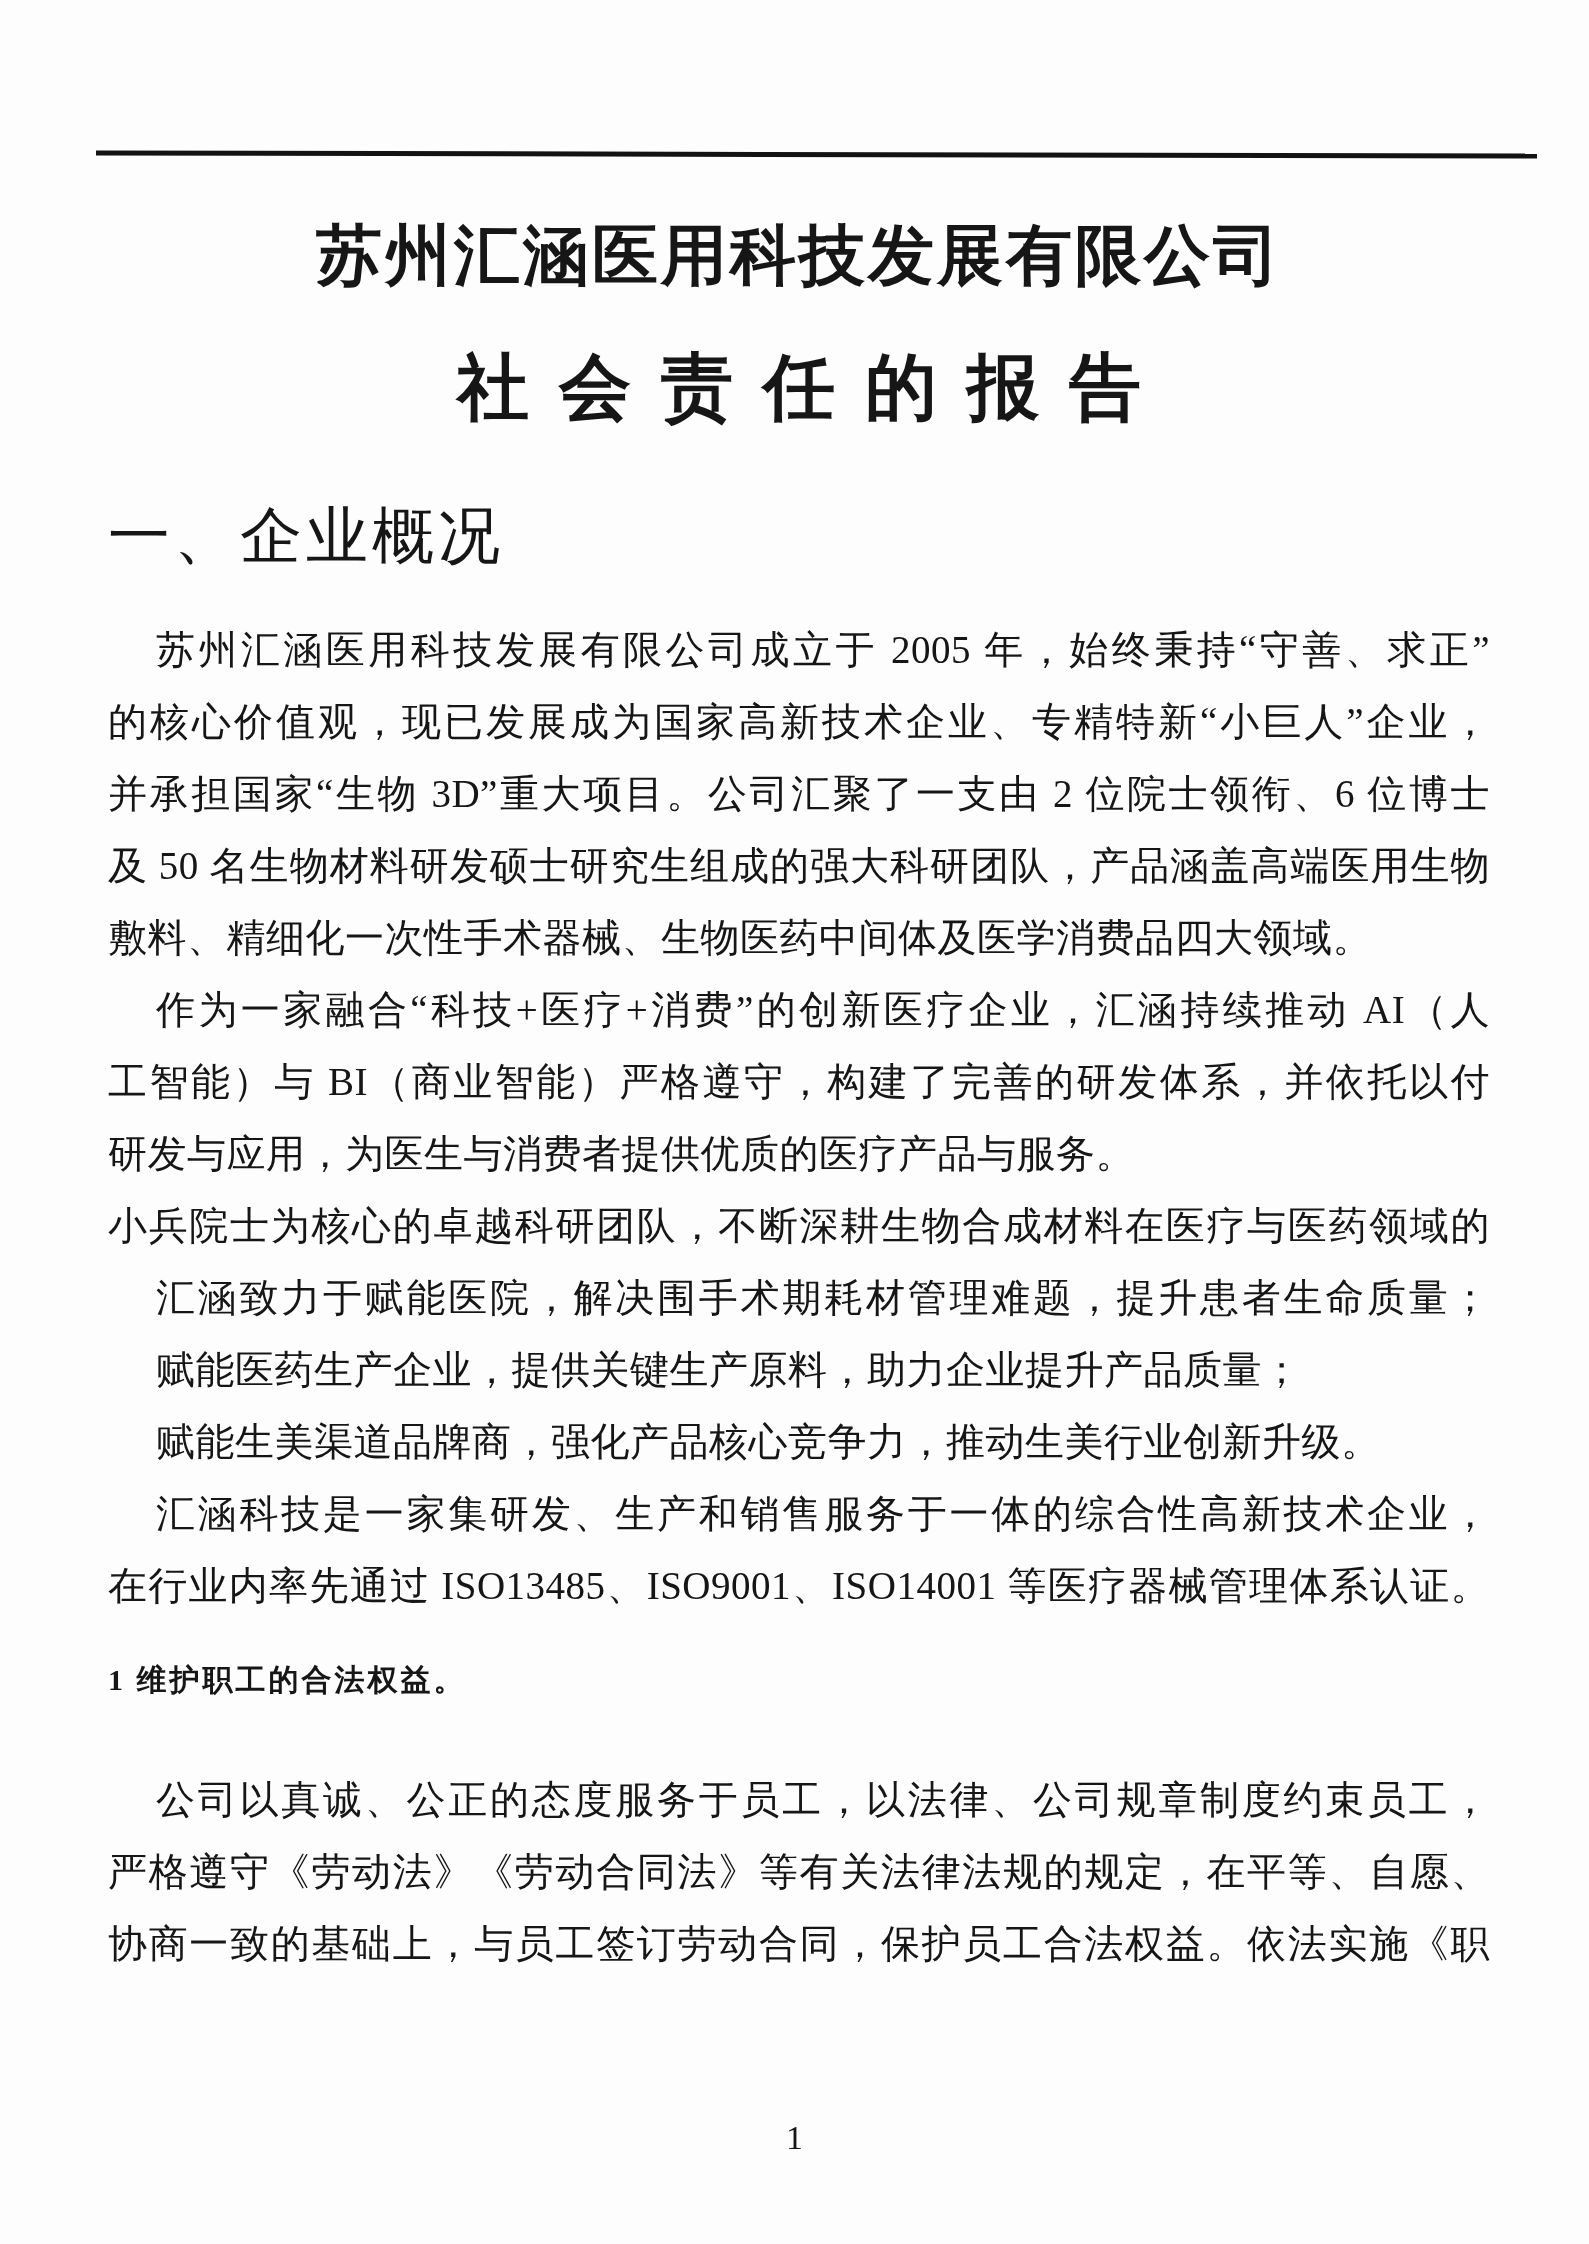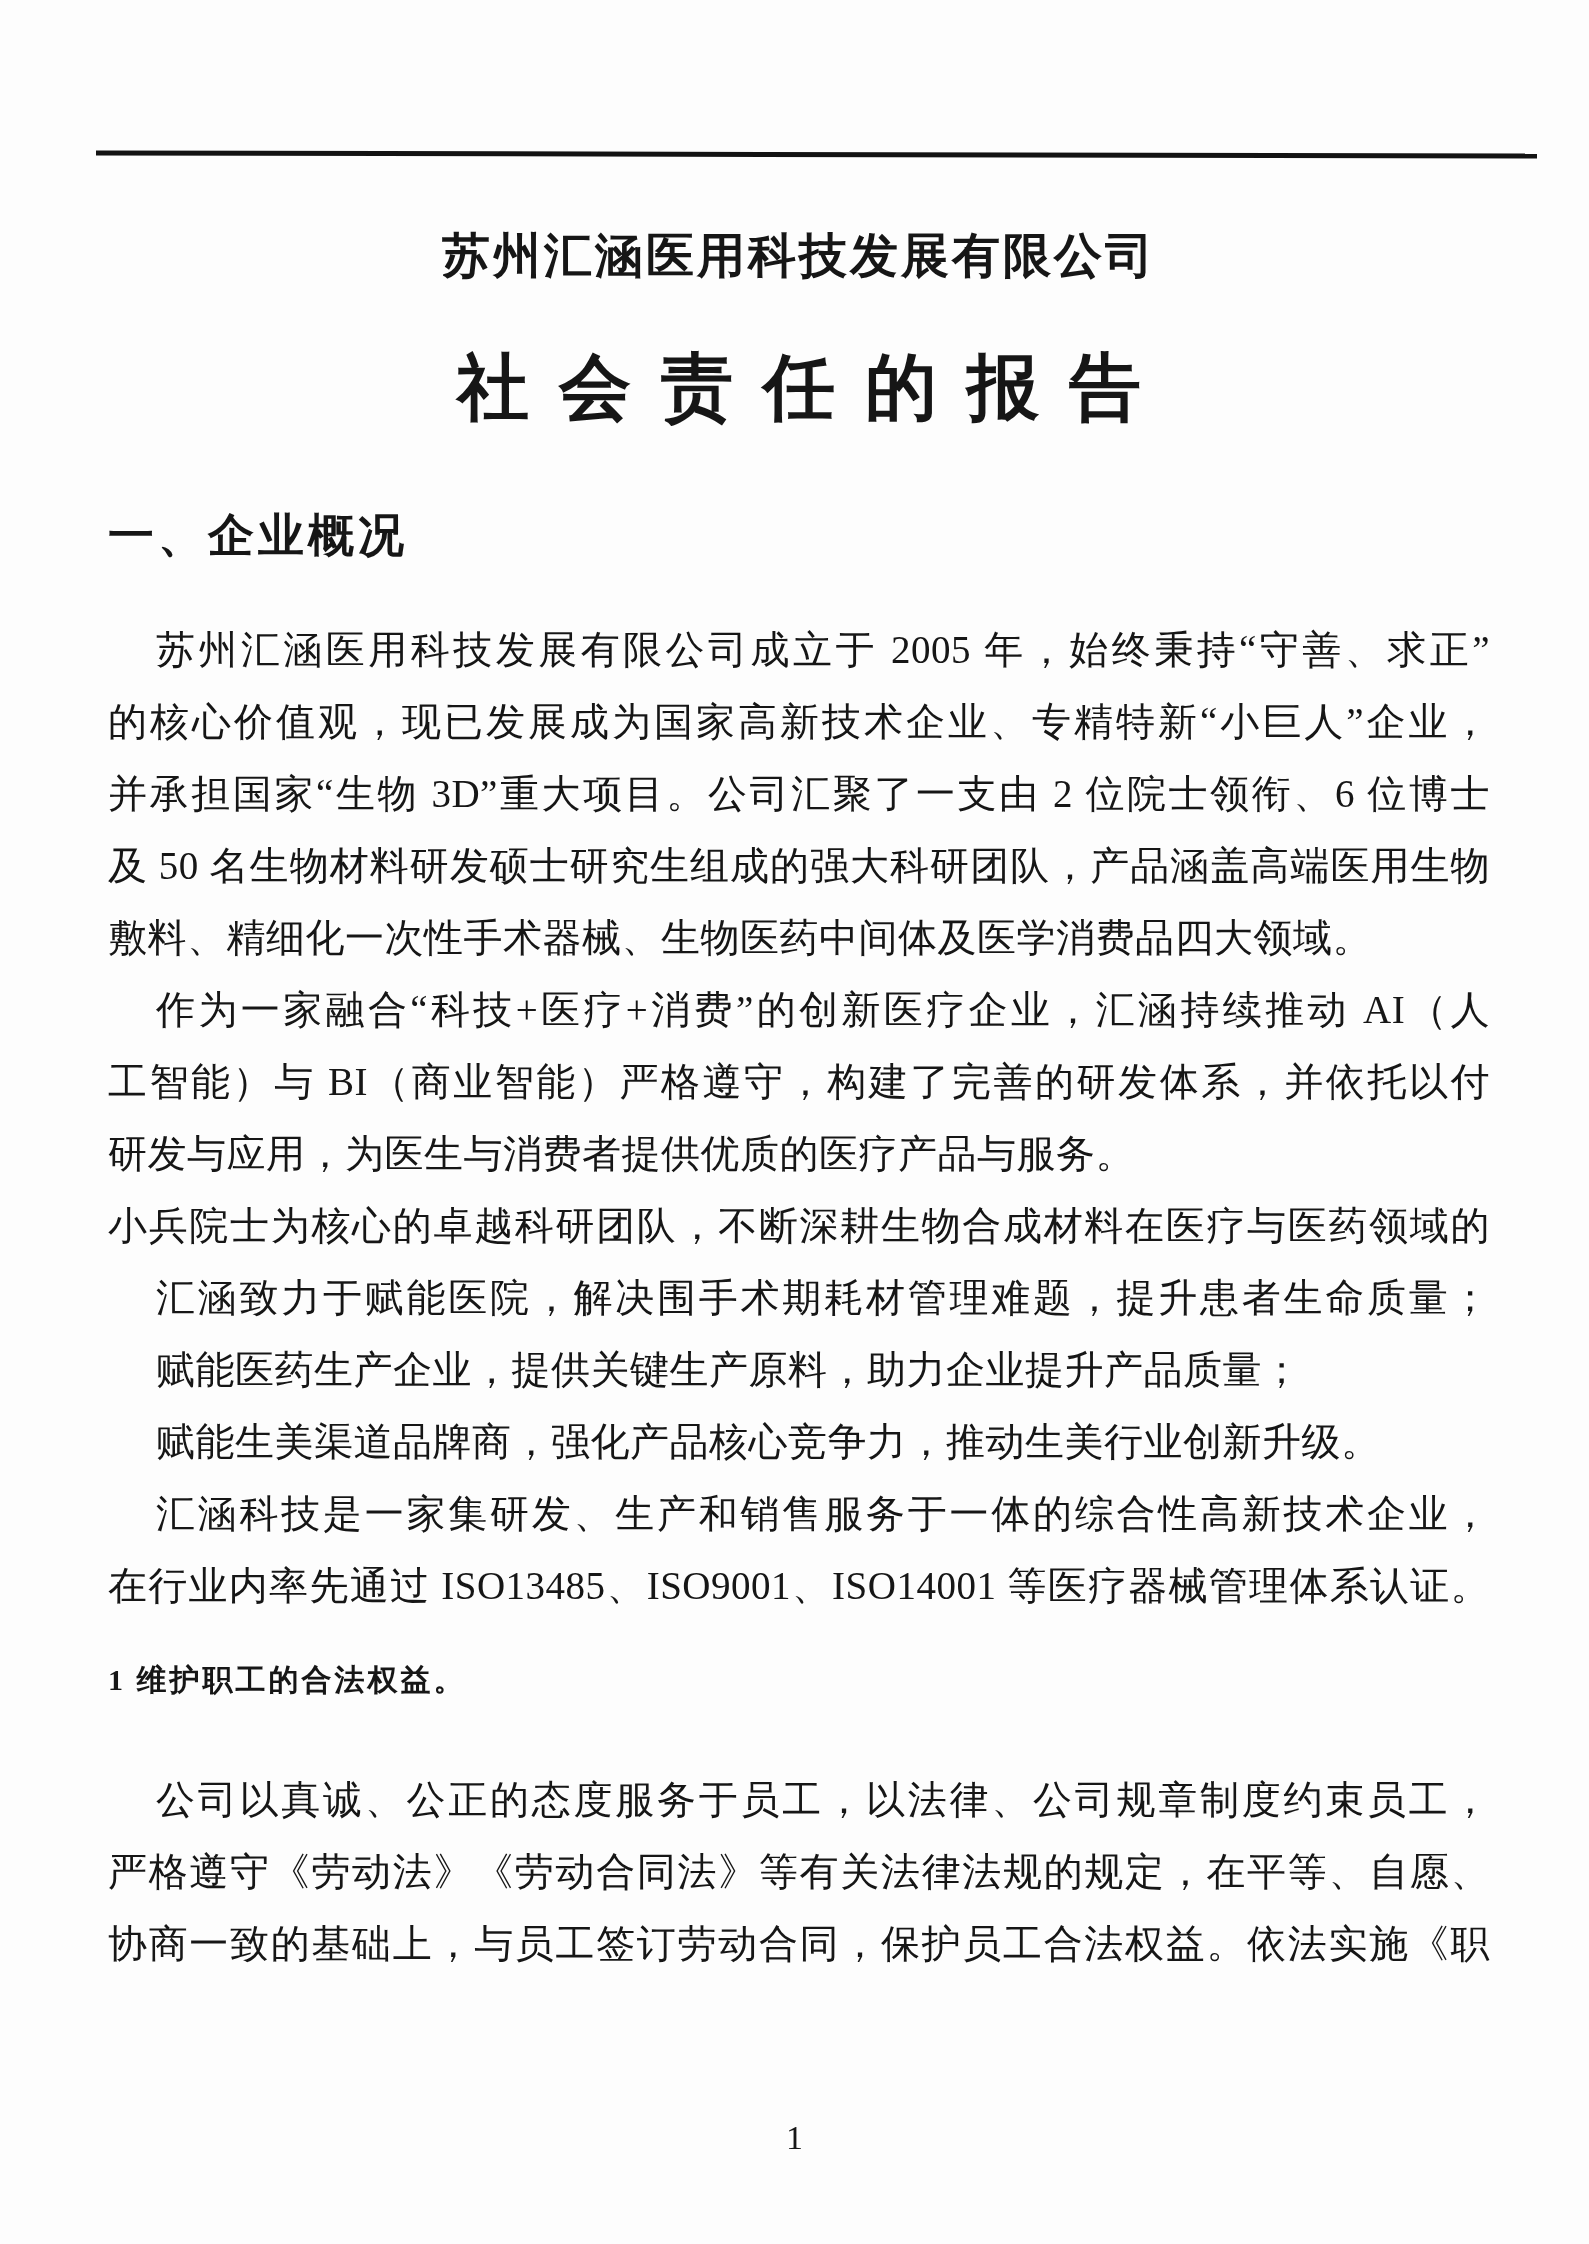--- a/index.html
+++ b/index.html
@@ -27,39 +27,39 @@
   }
   .content {
     position: absolute;
     left: 108px;
     top: 0;
     width: 1382px;
   }
   .doc-title {
     margin: 222px 0 0 0;
     text-align: center;
-    font-size: 48px;
+    font-size: 66px;
     font-weight: 700;
     letter-spacing: 3px;
     line-height: 67px;
     white-space: nowrap;
   }
   .doc-subtitle {
     margin: 66px 0 0 0;
     text-align: center;
     font-size: 72px;
     font-weight: 700;
     letter-spacing: 30px;
     padding-left: 30px;
     line-height: 67px;
     white-space: nowrap;
   }
   .sec-heading {
-    font-size: 46px;
-    font-weight: 700;
+    font-size: 62px;
+    font-weight: 400;
     letter-spacing: 4px;
     line-height: 52px;
     margin: 88px 0 0 0;
   }
   .sec-heading.second {
     margin-top: 14px;
     letter-spacing: 6px;
   }
   .sub-heading {
     font-size: 30px;

